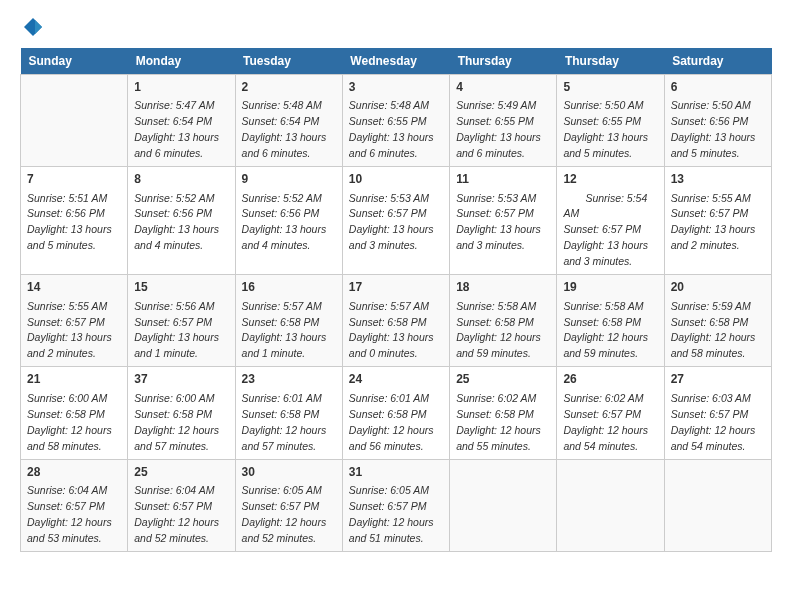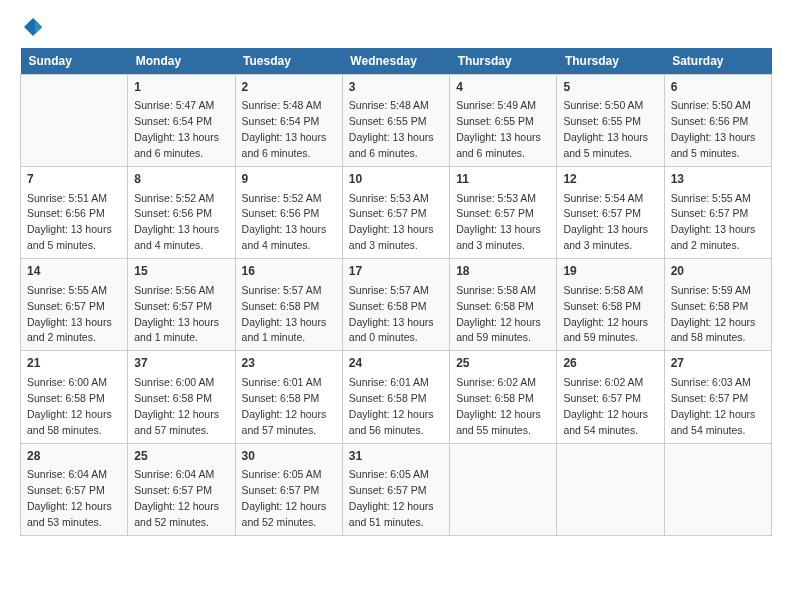--- a/index.html
+++ b/index.html
@@ -65,20 +65,21 @@
     }
     .day-num {
       font-weight: bold;
       font-size: 12px;
       display: block;
       margin-bottom: 2px;
     }
     .day-info {
       font-size: 10.5px;
       color: #333;
+      font-style: italic;
     }
   </style>
 </head>
 <body>
 
 <div class="header">
   <div class="logo">
     <div style="display:flex; align-items:center;">
       <span style="font-size:22px;font-weight:bold;color:#333;"></span>
       <svg width="22" height="22" viewBox="0 0 22 22" style="margin-left:2px;margin-top:-4px;">
@@ -137,21 +138,21 @@
 Daylight: 13 hours and 4 minutes.</span></td>
         <td><span class="day-num">9</span><span class="day-info" style="white-space: pre-line;">Sunrise: 5:52 AM
 Sunset: 6:56 PM
 Daylight: 13 hours and 4 minutes.</span></td>
         <td><span class="day-num">10</span><span class="day-info" style="white-space: pre-line;">Sunrise: 5:53 AM
 Sunset: 6:57 PM
 Daylight: 13 hours and 3 minutes.</span></td>
         <td><span class="day-num">11</span><span class="day-info" style="white-space: pre-line;">Sunrise: 5:53 AM
 Sunset: 6:57 PM
 Daylight: 13 hours and 3 minutes.</span></td>
-        <td><span class="day-num">12</span><span class="day-info" style="white-space: pre-line;">Sunrise: 5:54 AM
+        <td><span class="day-num">12</span><span class="day-info" style="white-space: pre-line; margin-left: 22px;">Sunrise: 5:54 AM
 Sunset: 6:57 PM
 Daylight: 13 hours and 3 minutes.</span></td>
         <td><span class="day-num">13</span><span class="day-info" style="white-space: pre-line;">Sunrise: 5:55 AM
 Sunset: 6:57 PM
 Daylight: 13 hours and 2 minutes.</span></td>
       </tr>
       <tr>
         <td><span class="day-num">14</span><span class="day-info" style="white-space: pre-line;">Sunrise: 5:55 AM
 Sunset: 6:57 PM
 Daylight: 13 hours and 2 minutes.</span></td>

